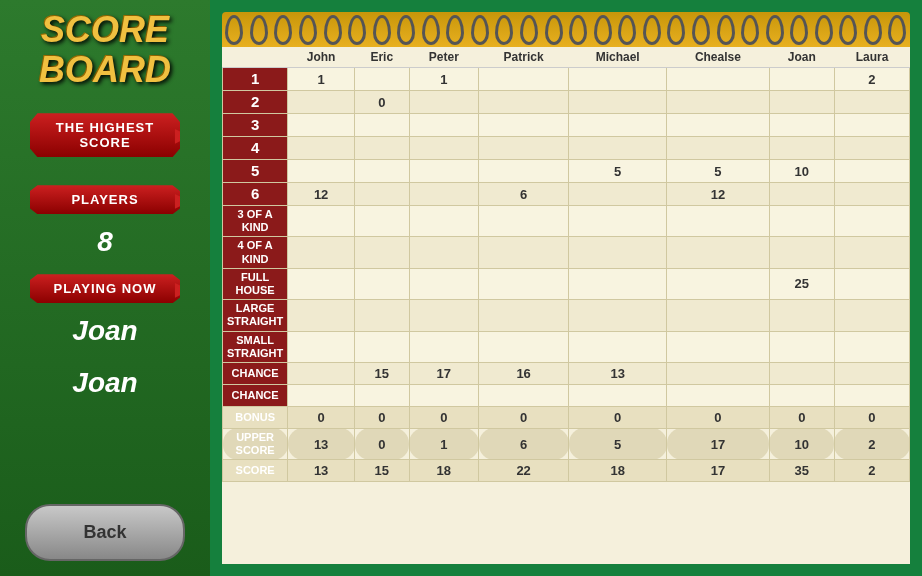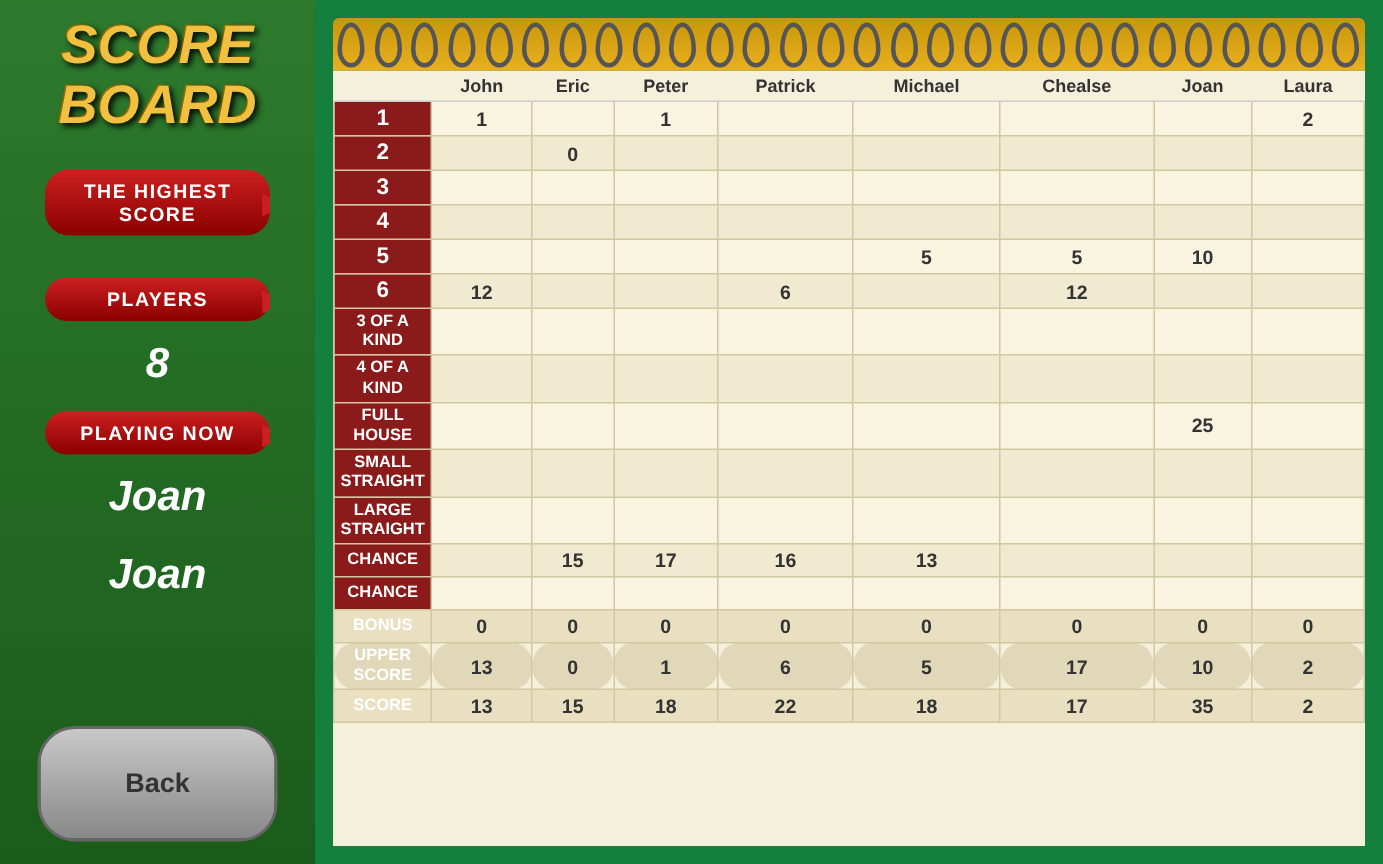--- a/index.html
+++ b/index.html
@@ -36,21 +36,21 @@
       font-style: italic;
     }
 
     .red-button {
       background: linear-gradient(to bottom, #cc2020, #8b0000);
       color: white;
       font-weight: bold;
       font-size: 13px;
       text-align: center;
       padding: 7px 3px;
-      border-radius: 16px;
+      border-radius: 4px;
       width: 150px;
       position: relative;
       clip-path: polygon(0% 20%, 5% 0%, 95% 0%, 100% 20%, 100% 80%, 95% 100%, 5% 100%, 0% 80%);
       letter-spacing: 1px;
       cursor: pointer;
       margin: 4px 0;
     }
 
     .red-button::after {
       content: '▶';
@@ -72,21 +72,21 @@
     }
 
     .back-button {
       position: absolute;
       bottom: 15px;
       background: linear-gradient(to bottom, #c8c8c8, #888);
       color: #333;
       font-weight: bold;
       font-size: 18px;
       text-align: center;
-      padding: 26px 40px;
+      padding: 16px 40px;
       border-radius: 25px;
       cursor: pointer;
       border: 2px solid #666;
       width: 160px;
     }
 
     
     .right-panel {
       flex: 1;
       height: 576px;
@@ -355,32 +355,32 @@
             <td></td>
             <td></td>
             <td></td>
             <td></td>
             <td></td>
             <td></td>
             <td>25</td>
             <td></td>
           </tr>
           <tr>
+            <td class="row-label">LARGE<br>STRAIGHT</td>
+            <td></td>
+            <td></td>
+            <td></td>
+            <td></td>
+            <td></td>
+            <td></td>
+            <td></td>
+            <td></td>
+          </tr>
+          <tr>
             <td class="row-label">SMALL<br>STRAIGHT</td>
-            <td></td>
-            <td></td>
-            <td></td>
-            <td></td>
-            <td></td>
-            <td></td>
-            <td></td>
-            <td></td>
-          </tr>
-          <tr>
-            <td class="row-label">LARGE<br>STRAIGHT</td>
             <td></td>
             <td></td>
             <td></td>
             <td></td>
             <td></td>
             <td></td>
             <td></td>
             <td></td>
           </tr>
           <tr>

